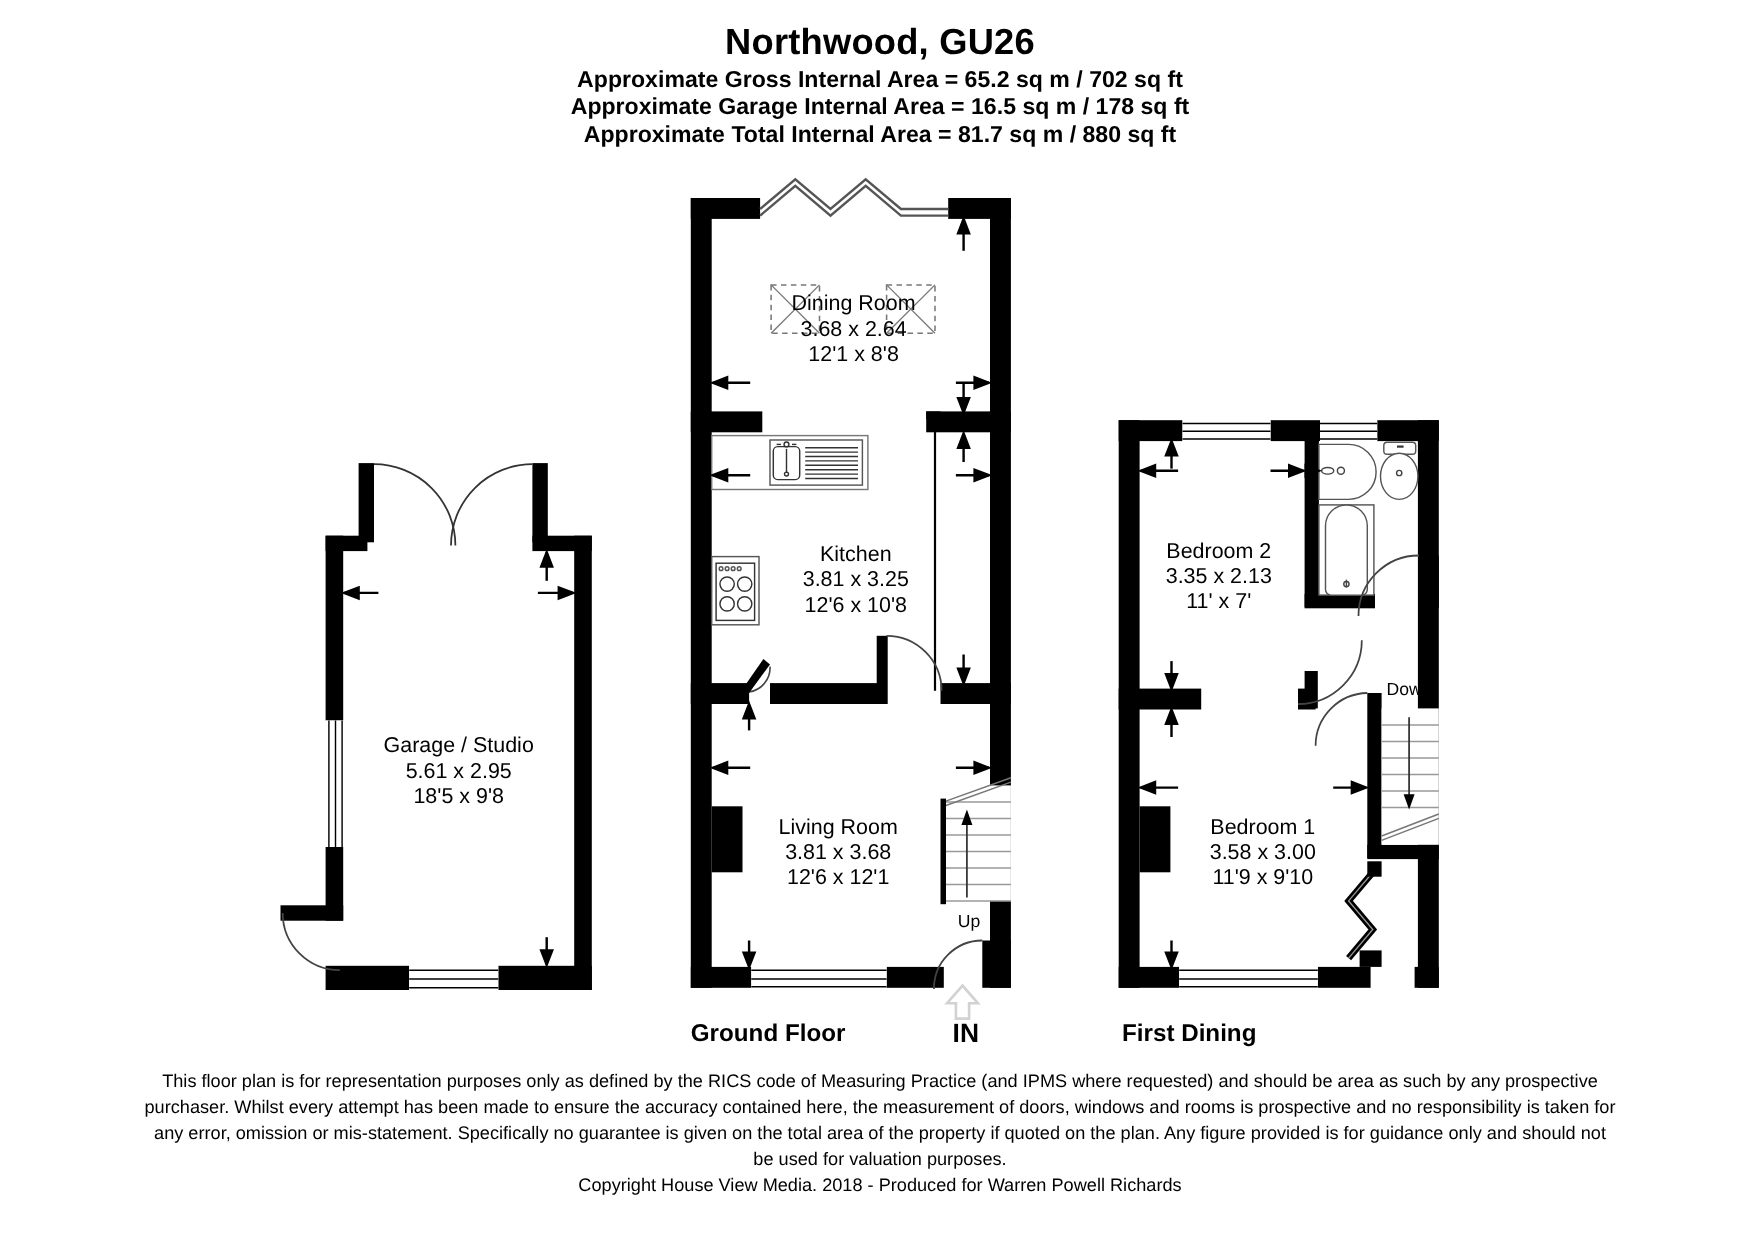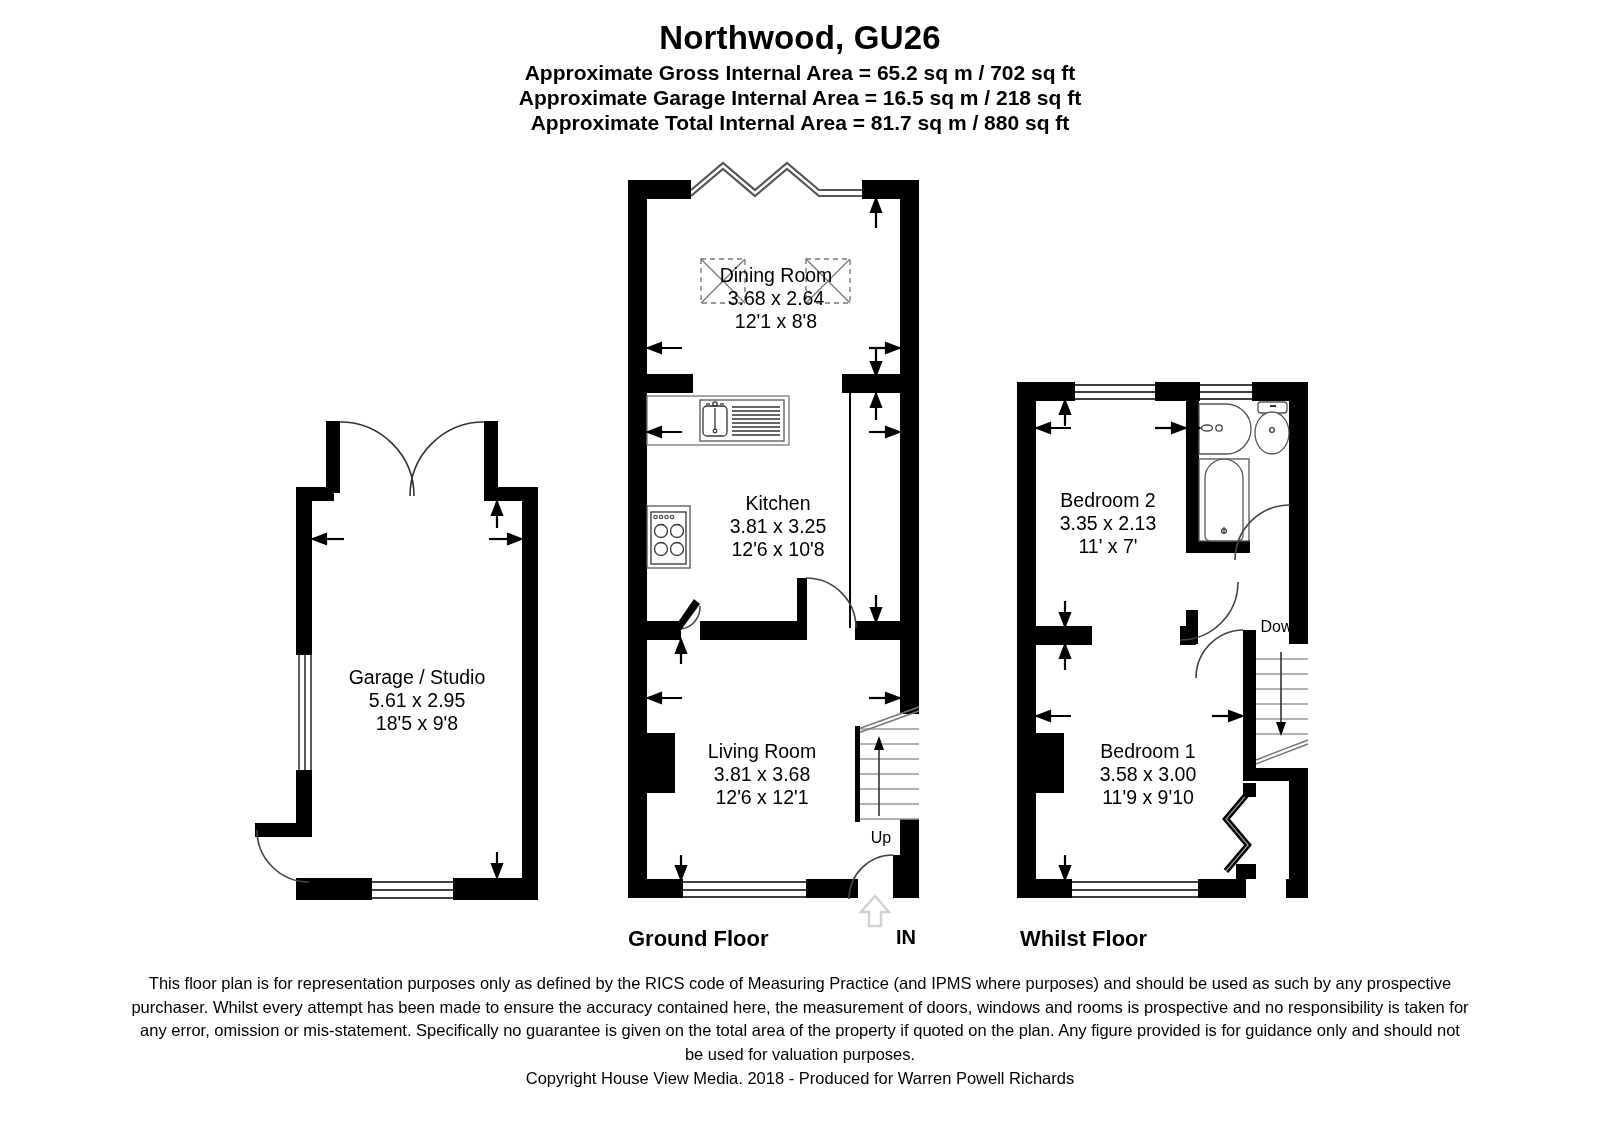--- a/index.html
+++ b/index.html
@@ -54,21 +54,21 @@
   
   .floor-caption {
     position: absolute;
     font-size: 22px;
     font-weight: bold;
     white-space: nowrap;
     text-align: right;
   }
   #cap-ground { left: 628px; top: 926px; }
   #cap-first  { left: 1020px; top: 926px; }
-  #cap-in     { left: 896px; top: 926px; font-size: 20px; font-weight: bold; }
+  #cap-in     { left: 866px; top: 926px; font-size: 24px; font-weight: bold; }
 
   
   .footer {
     position: absolute;
     left: 50px;
     top: 972px;
     width: 1500px;
     text-align: center;
     font-size: 16.5px;
     line-height: 23.5px;
@@ -82,21 +82,21 @@
   text { font-family: "Liberation Sans", sans-serif; }
 </style>
 </head>
 <body>
 
 <div id="page">
 
   <div class="header">
     <div class="title">Northwood, GU26</div>
     <div class="area-line">Approximate Gross Internal Area = 65.2 sq m / 702 sq ft</div>
-    <div class="area-line">Approximate Garage Internal Area = 16.5 sq m / 218 sq ft</div>
+    <div class="area-line">Approximate Garage Internal Area = 16.5 sq m / 178 sq ft</div>
     <div class="area-line">Approximate Total Internal Area = 81.7 sq m / 880 sq ft</div>
   </div>
 
   <svg id="plan" width="1600" height="1130" viewBox="0 0 1600 1130">
 
     <g>
 
       <g fill="#000000">
 
         <rect x="296" y="487" width="38" height="14"></rect>
@@ -505,23 +505,23 @@
       </g>
     </g>
 
     <g>
       <polygon points="875,896 861,912 869,912 869,926 881,926 881,912 889,912" fill="none" stroke="#d2d2d2" stroke-width="2.4"></polygon>
     </g>
   </svg>
 
   <div class="floor-caption" id="cap-ground">Ground Floor</div>
   <div class="floor-caption" id="cap-in">IN</div>
-  <div class="floor-caption" id="cap-first">Whilst Floor</div>
+  <div class="floor-caption" id="cap-first">First Dining</div>
 
   <div class="footer">
-    <div>This floor plan is for representation purposes only as defined by the RICS code of Measuring Practice (and IPMS where purposes) and should be used as such by any prospective</div>
+    <div>This floor plan is for representation purposes only as defined by the RICS code of Measuring Practice (and IPMS where requested) and should be area as such by any prospective</div>
     <div>purchaser. Whilst every attempt has been made to ensure the accuracy contained here, the measurement of doors, windows and rooms is prospective and no responsibility is taken for</div>
     <div>any error, omission or mis-statement. Specifically no guarantee is given on the total area of the property if quoted on the plan. Any figure provided is for guidance only and should not</div>
     <div>be used for valuation purposes.</div>
     <div class="copyright">Copyright House View Media. 2018 - Produced for Warren Powell Richards</div>
   </div>
 
 </div>
 
 </body></html>

